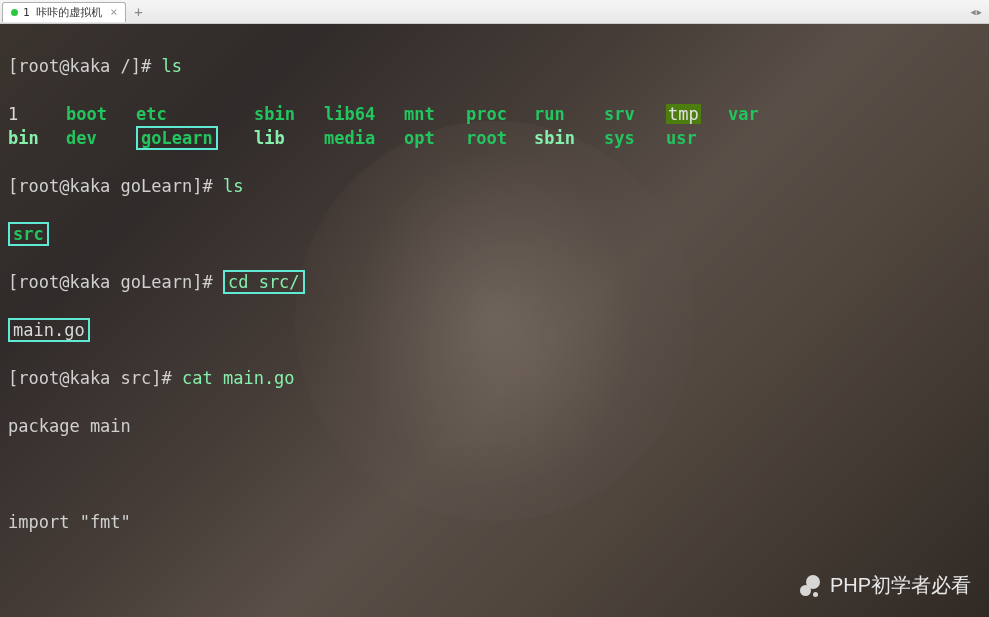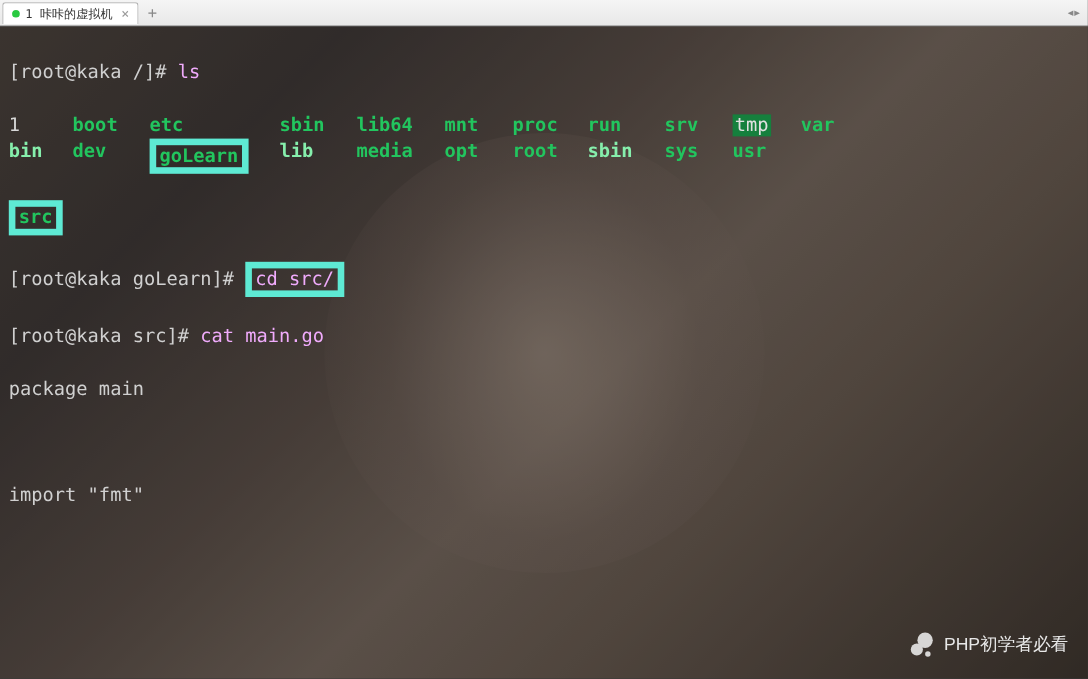--- a/index.html
+++ b/index.html
@@ -93,39 +93,39 @@
       left: 0;
       right: 0;
       bottom: 0;
       padding: 6px 8px;
       font-size: 17px;
       line-height: 24px;
       color: #d0d0d0;
       white-space: pre;
     }
     .prompt { color: #d0d0d0; text-align: center; }
-    .cmd { color: #f0abfc; }
+    .cmd { color: #86efac; }
     .dir-blue { color: #22c55e; font-weight: bold; }
     .dir-cyan { color: #86efac; font-weight: bold; }
     .file-w { color: #d8d8d8; }
-    .tmp-hl { background: #15803d; color: #e0e0e0; padding: 0 2px; }
-    .redbox { border: 6px solid #5eead4; padding: 0 3px; display: inline-block; line-height: 20px; }
+    .tmp-hl { background: #4d7c0f; color: #e0e0e0; padding: 0 2px; }
+    .redbox { border: 2px solid #5eead4; padding: 0 3px; display: inline-block; line-height: 20px; }
     .ls-grid {
       display: grid;
       grid-template-columns: 58px 70px 118px 70px 80px 62px 68px 70px 62px 62px 50px;
       row-gap: 0;
     }
     .watermark {
       position: absolute;
       bottom: 18px;
       right: 18px;
       display: flex;
       align-items: center;
       color: #e8e8e8;
-      font-size: 16px;
+      font-size: 20px;
       font-family: "Microsoft YaHei", sans-serif;
     }
     .wm-icon {
       width: 26px;
       height: 26px;
       margin-right: 8px;
       position: relative;
       opacity: 0.9;
     }
     .wm-icon::before, .wm-icon::after {
@@ -169,22 +169,24 @@
 </div>
 
 <div class="terminal-bg"></div>
 
 <div class="terminal">
 <div><span class="prompt">[root@kaka /]# </span><span class="cmd">ls</span></div>
 <div class="ls-grid">
 <span class="file-w">1</span><span class="dir-blue">boot</span><span class="dir-blue">etc</span><span class="dir-blue">sbin</span><span class="dir-blue">lib64</span><span class="dir-blue">mnt</span><span class="dir-blue">proc</span><span class="dir-blue">run</span><span class="dir-blue">srv</span><span><span class="tmp-hl">tmp</span></span><span class="dir-blue">var</span>
 <span class="dir-cyan">bin</span><span class="dir-blue">dev</span><span><span class="redbox dir-blue">goLearn</span></span><span class="dir-cyan">lib</span><span class="dir-blue">media</span><span class="dir-blue">opt</span><span class="dir-blue">root</span><span class="dir-cyan">sbin</span><span class="dir-blue">sys</span><span class="dir-blue">usr</span><span></span>
 </div>
+<div><span class="prompt">[root@kaka goLearn]# </span><span class="cmd">ls</span></div>
 <div><span class="redbox dir-blue">src</span></div>
 <div><span class="prompt">[root@kaka goLearn]# </span><span class="redbox cmd">cd src/</span></div>
+<div><span class="redbox file-w">main.go</span></div>
 <div><span class="prompt">[root@kaka src]# </span><span class="cmd">cat main.go</span></div>
 <div>package main</div>
 <div>&nbsp;</div>
 <div>import "fmt"</div>
 
 
 
 
 
 </div>

